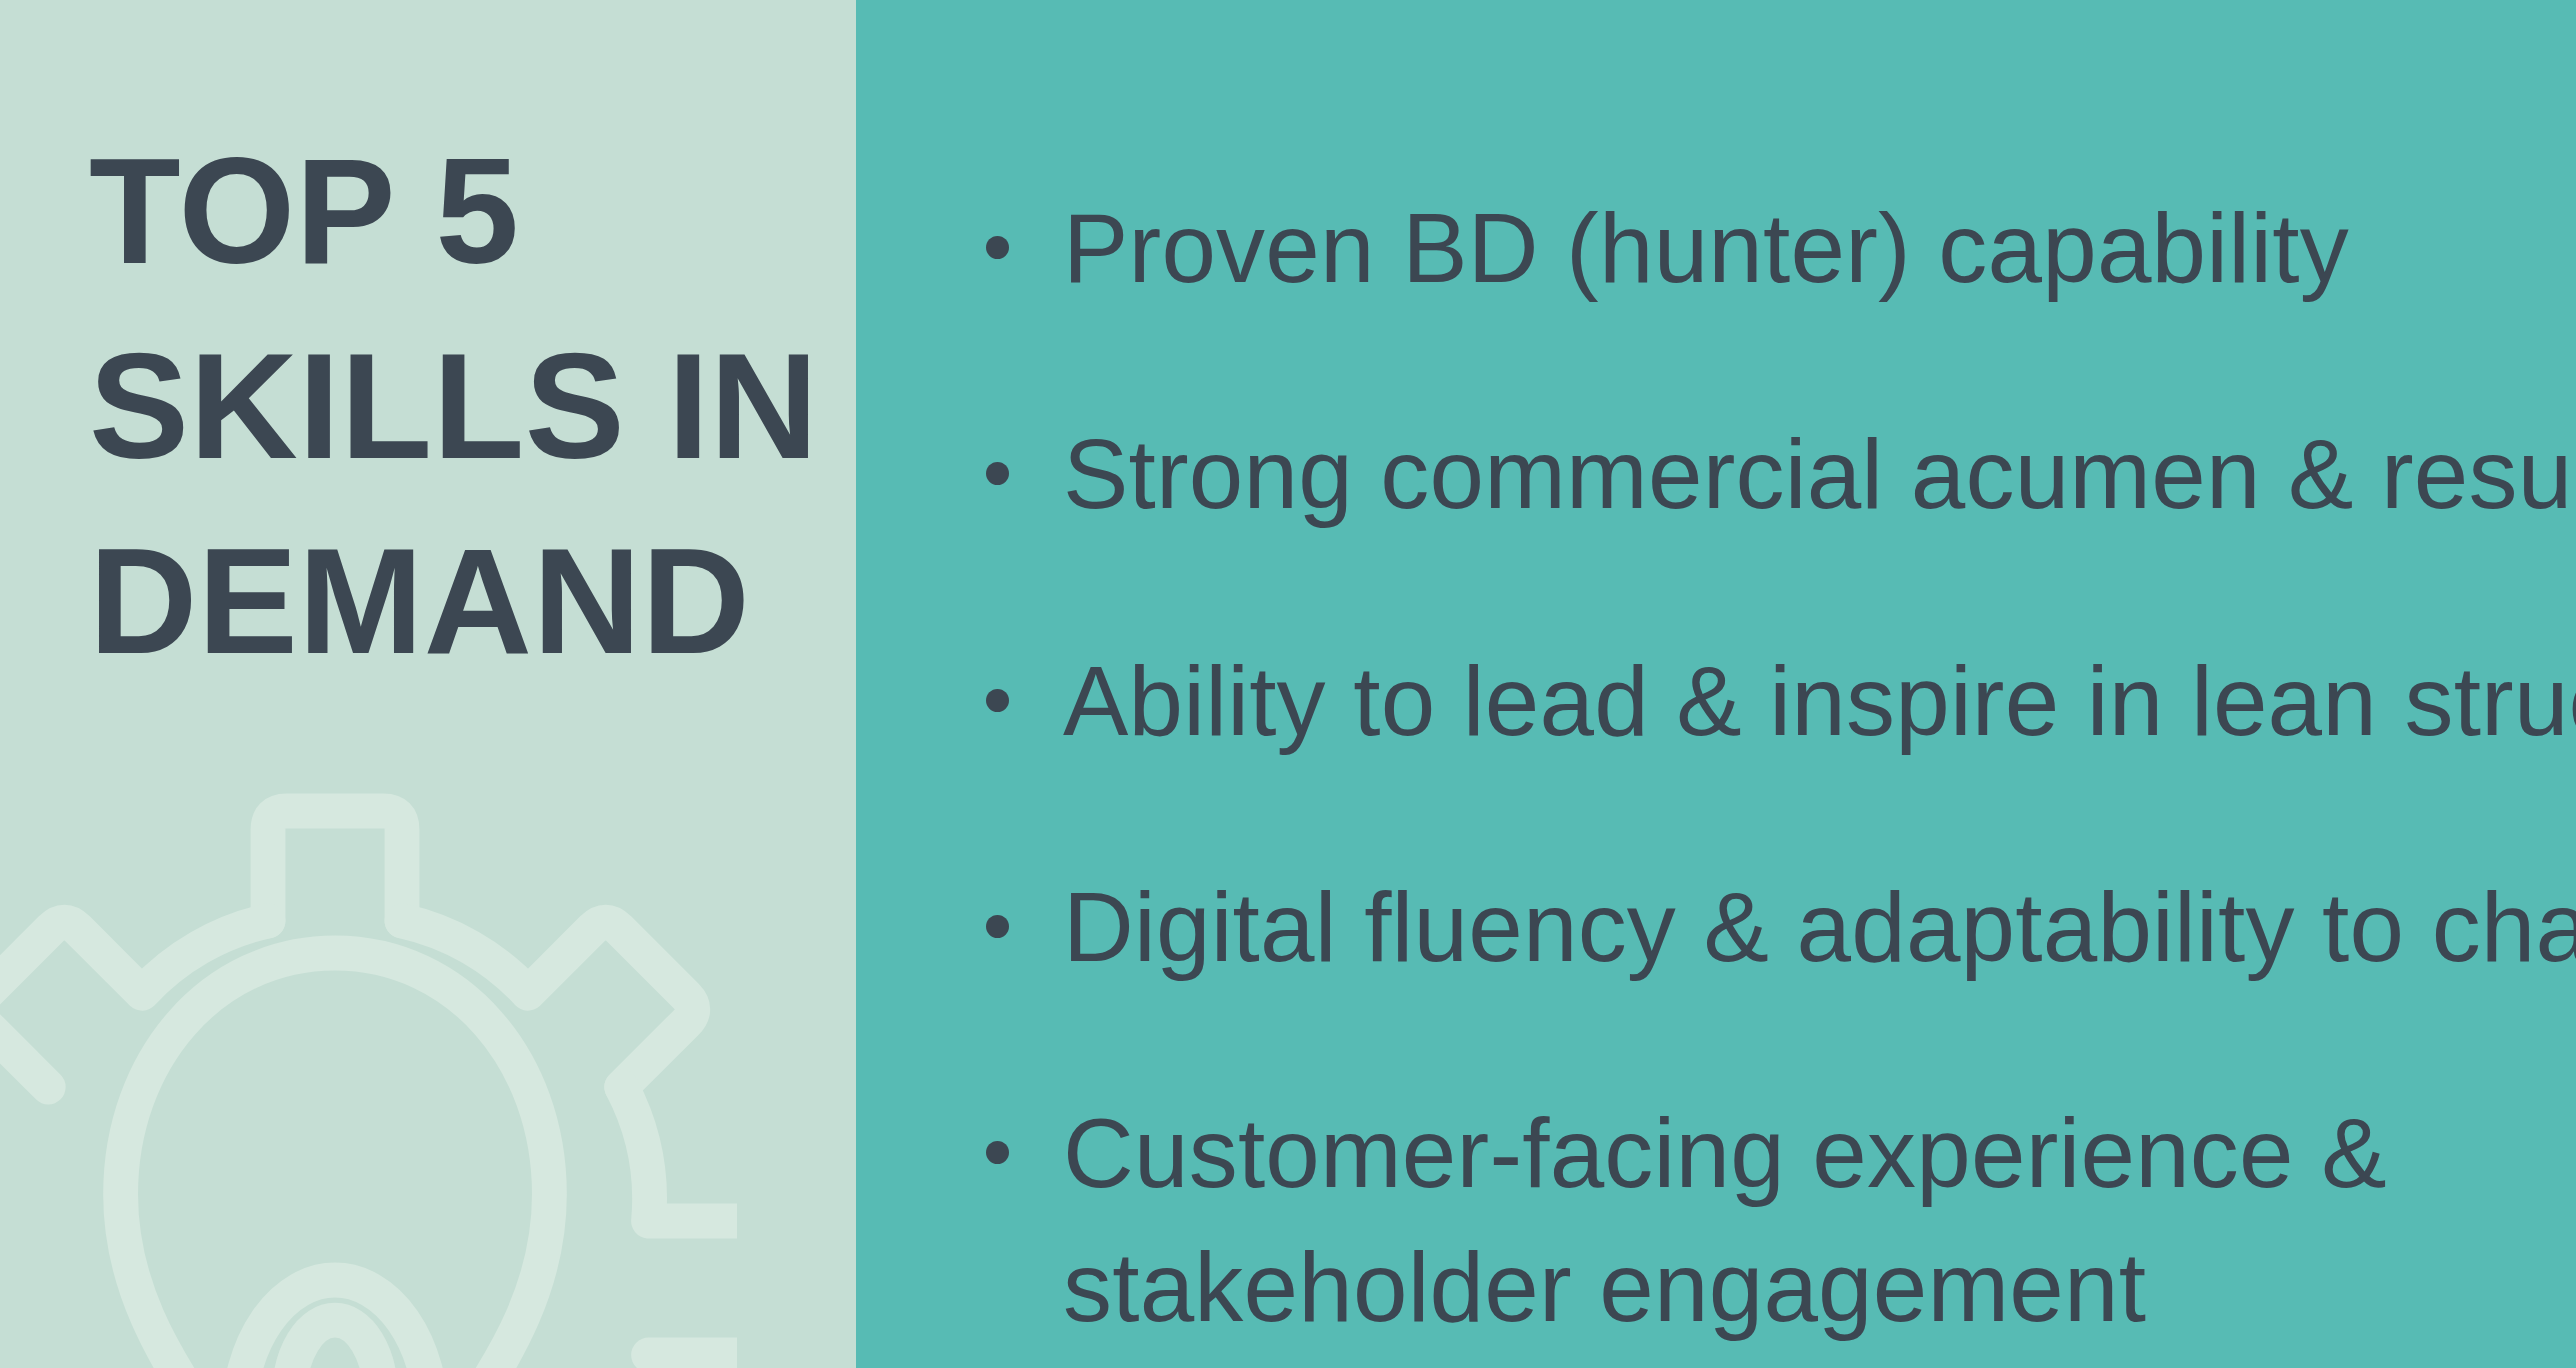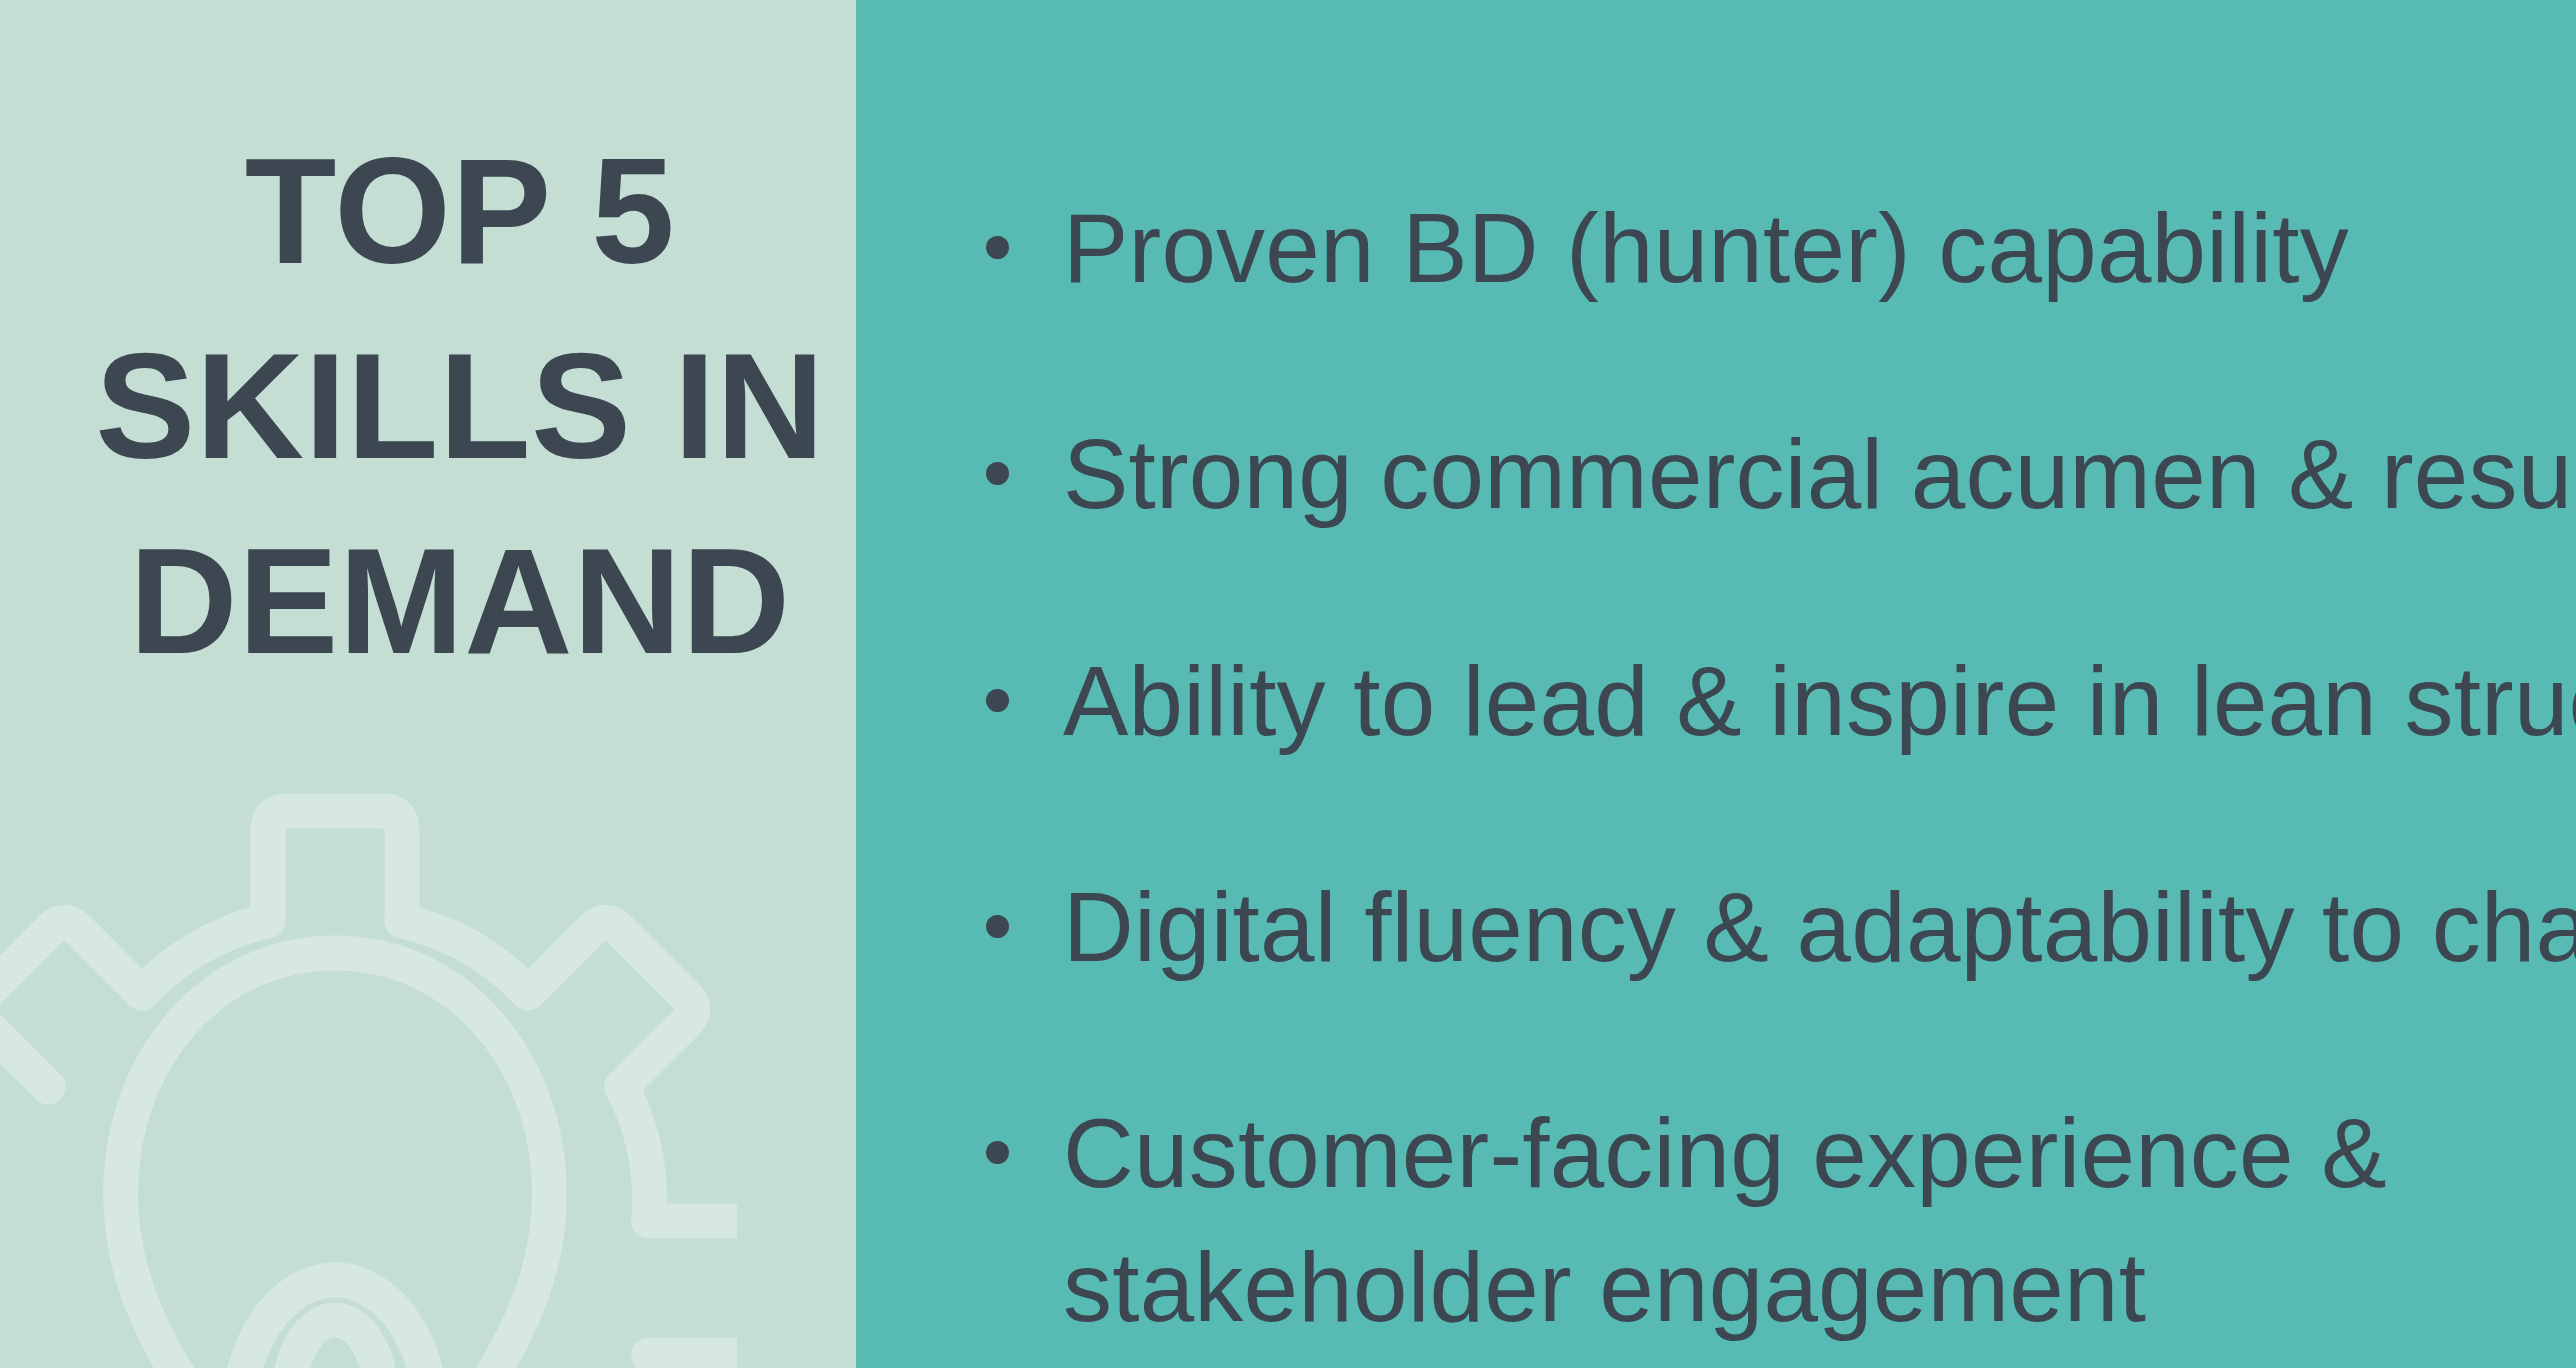--- a/index.html
+++ b/index.html
@@ -19,21 +19,20 @@
 
   
   .left-panel {
     position: absolute;
     left: 0;
     top: 0;
     width: 856px;
     height: 1368px;
     background: #c5ded4;
     overflow: hidden;
-    text-align: center;
   }
 
   .watermark {
     position: absolute;
     left: -67px;
     top: 744px;
     width: 804px;
     height: 804px;
     pointer-events: none;
   }

